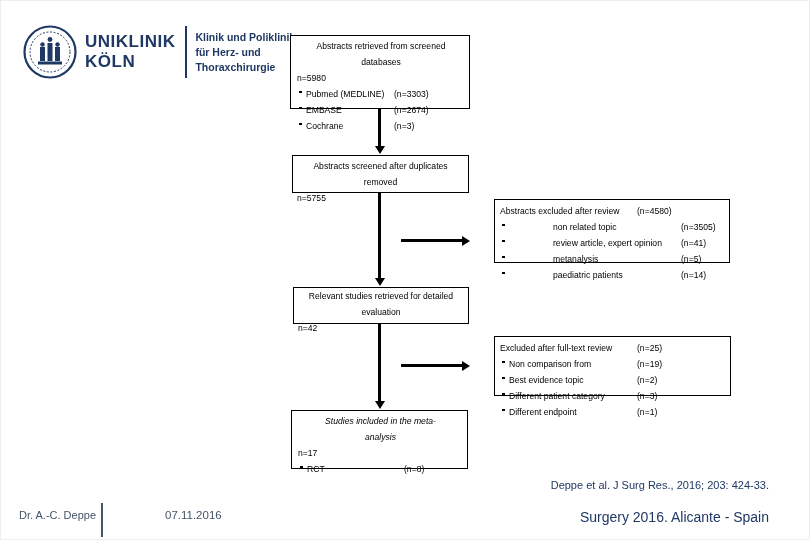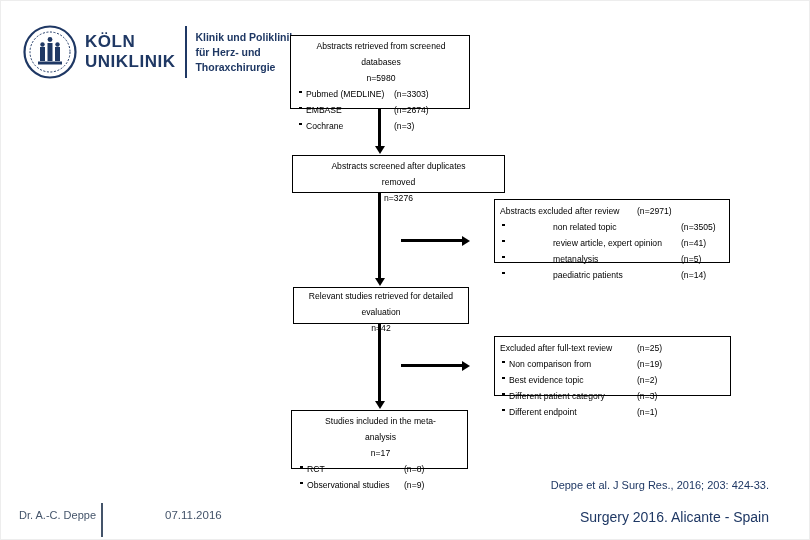--- a/index.html
+++ b/index.html
@@ -10,47 +10,47 @@
   .logo{position:absolute;left:22px;top:24px;display:flex;align-items:center;}
   .seal{width:54px;height:54px;flex:0 0 auto;}
   .org{margin-left:8px;color:#1f3864;font-weight:bold;font-size:17px;line-height:20px;letter-spacing:0.5px;}
   .logo-divider{width:2px;height:52px;background:#1f3864;margin:0 8px 0 10px;}
   .dept{color:#1f3864;font-weight:bold;font-size:10.5px;line-height:15px;}
 
   
   .fbox{position:absolute;border:1.4px solid #000;box-sizing:border-box;background:#fff;
         font-size:8.6px;line-height:16px;color:#000;}
   .fbox .title{text-align:center;margin:0 auto;}
-  .fbox .count{text-align:center;}
+  .fbox .count{}
   .row{display:flex;align-items:flex-start;}
   .row .b{flex:0 0 9px;position:relative;}
   .row .b::before{content:"";position:absolute;left:2px;top:4.5px;width:2.5px;height:2.5px;background:#000;}
   .row .lbl{white-space:nowrap;}
   .row .val{white-space:nowrap;}
 
   #box-retrieved{left:289px;top:34px;width:180px;height:74px;padding:2px 4px 0 6px;}
   #box-retrieved .title{max-width:150px;}
   #box-retrieved .lbl{flex:0 0 88px;}
 
-  #box-screened{left:291px;top:154px;width:213px;height:38px;padding:2px 4px;}
+  #box-screened{left:291px;top:154px;width:177px;height:38px;padding:2px 4px;}
   #box-screened .title{max-width:162px;}
 
   #box-excluded-review{left:493px;top:198px;width:236px;height:64px;padding:3px 4px 0 5px;}
   #box-excluded-review .hdr-lbl{flex:0 0 137px;white-space:nowrap;}
   #box-excluded-review .lbl{flex:0 0 128px;padding-left:44px;}
 
   #box-relevant{left:292px;top:286px;width:176px;height:37px;padding:0 4px;}
   #box-relevant .title{max-width:170px;}
 
   #box-excluded-fulltext{left:493px;top:335px;width:237px;height:60px;padding:3px 4px 0 5px;}
   #box-excluded-fulltext .hdr-lbl{flex:0 0 137px;white-space:nowrap;}
   #box-excluded-fulltext .lbl{flex:0 0 128px;}
 
   #box-included{left:290px;top:409px;width:177px;height:59px;padding:2px 4px 0 6px;}
-  #box-included .title{max-width:112px;}
+  #box-included .title{max-width:112px;font-style:italic;}
   #box-included .lbl{flex:0 0 97px;}
 
   
   .vline{position:absolute;width:3px;background:#000;}
   .hline{position:absolute;height:3px;background:#000;}
   .head-down{position:absolute;width:0;height:0;border-left:5px solid transparent;border-right:5px solid transparent;border-top:8px solid #000;}
   .head-right{position:absolute;width:0;height:0;border-top:5px solid transparent;border-bottom:5px solid transparent;border-left:8px solid #000;}
 
   
   .reference{position:absolute;right:40px;top:478px;font-size:11px;color:#1f3864;}
@@ -70,22 +70,22 @@
       <circle cx="27" cy="27" r="20" fill="none" stroke="#1f3864" stroke-width="1" stroke-dasharray="2 1.6"></circle>
       <rect x="17" y="22" width="5" height="14" fill="#1f3864"></rect>
       <rect x="24.5" y="18" width="5" height="18" fill="#1f3864"></rect>
       <rect x="32" y="22" width="5" height="14" fill="#1f3864"></rect>
       <circle cx="19.5" cy="19.5" r="2.2" fill="#1f3864"></circle>
       <circle cx="27" cy="14.5" r="2.4" fill="#1f3864"></circle>
       <circle cx="34.5" cy="19.5" r="2.2" fill="#1f3864"></circle>
       <rect x="15" y="36.5" width="24" height="3" fill="#1f3864"></rect>
     </svg>
     <div class="org">
+      <div>UNIKLINIK</div>
       <div>KÖLN</div>
-      <div>UNIKLINIK</div>
     </div>
     <div class="logo-divider"></div>
     <div class="dept">
       <div>Klinik und Poliklinik</div>
       <div>für Herz- und</div>
       <div>Thoraxchirurgie</div>
     </div>
   </div>
 
   <div class="fbox" id="box-retrieved">
@@ -106,33 +106,33 @@
       <span class="lbl">Cochrane</span>
       <span class="val">(n=3)</span>
     </div>
   </div>
 
   <div class="vline" style="left:377px;top:108px;height:38px;"></div>
   <div class="head-down" style="left:373.5px;top:145px;"></div>
 
   <div class="fbox" id="box-screened">
     <div class="title">Abstracts screened after duplicates removed</div>
-    <div class="count">n=3276</div>
+    <div class="count">n=5755</div>
   </div>
 
   <div class="vline" style="left:377px;top:192px;height:86px;"></div>
   <div class="head-down" style="left:373.5px;top:277px;"></div>
 
   <div class="hline" style="left:400px;top:238px;width:62px;"></div>
   <div class="head-right" style="left:461px;top:234.5px;"></div>
 
   <div class="fbox" id="box-excluded-review">
     <div class="row">
       <span class="hdr-lbl">Abstracts excluded after review</span>
-      <span class="val">(n=2971)</span>
+      <span class="val">(n=4580)</span>
     </div>
     <div class="row">
       <span class="b"></span>
       <span class="lbl">non related topic</span>
       <span class="val">(n=3505)</span>
     </div>
     <div class="row">
       <span class="b"></span>
       <span class="lbl">review article, expert opinion</span>
       <span class="val">(n=41)</span>
@@ -187,25 +187,20 @@
     </div>
   </div>
 
   <div class="fbox" id="box-included">
     <div class="title">Studies included in the meta-analysis</div>
     <div class="count">n=17</div>
     <div class="row">
       <span class="b"></span>
       <span class="lbl">RCT</span>
       <span class="val">(n=8)</span>
-    </div>
-    <div class="row">
-      <span class="b"></span>
-      <span class="lbl">Observational studies</span>
-      <span class="val">(n=9)</span>
     </div>
   </div>
 
   <div class="reference">Deppe et al. J Surg Res., 2016; 203: 424-33.</div>
   <div class="footer-author">Dr. A.-C. Deppe</div>
   <div class="footer-sep"></div>
   <div class="footer-date">07.11.2016</div>
   <div class="footer-event">Surgery 2016. Alicante - Spain</div>
 
 </div>

